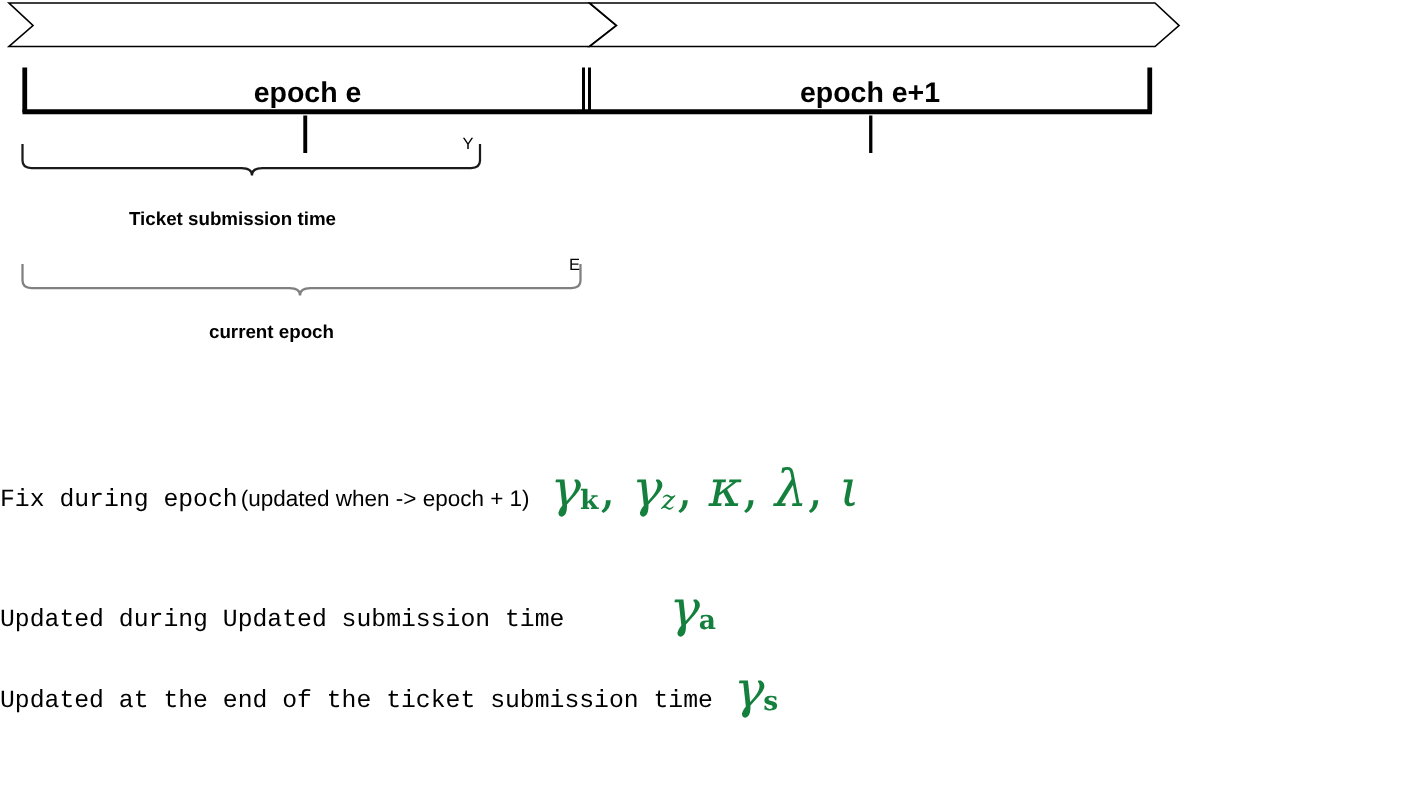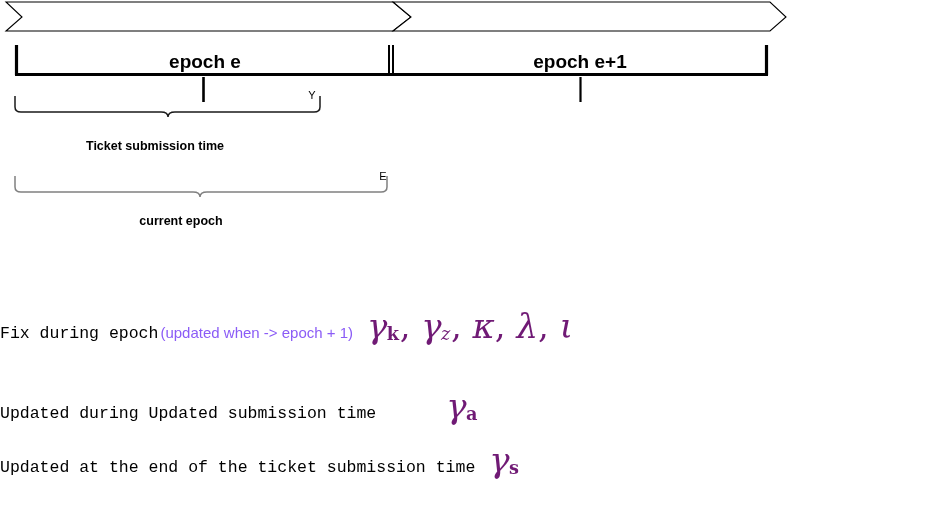--- a/index.html
+++ b/index.html
@@ -48,27 +48,27 @@
   }
   .legend-text {
     font-family: Liberation Mono, monospace;
     font-size: 16.5px;
     color: #000000;
     line-height: 1;
   }
   .legend-note {
     font-family: "Liberation Sans", sans-serif;
     font-size: 15px;
-    color: #8b5cf6;
+    color: #000000;
     line-height: 1;
   }
   .math {
     font-family: "DejaVu Serif", serif;
     font-style: italic;
-    color: #701a75;
+    color: #15803d;
     line-height: 1;
     text-align: center;
   }
   .math-big {
     font-size: 34px;
   }
   .math sub {
     font-size: 0.52em;
     font-style: normal;
     font-weight: bold;

